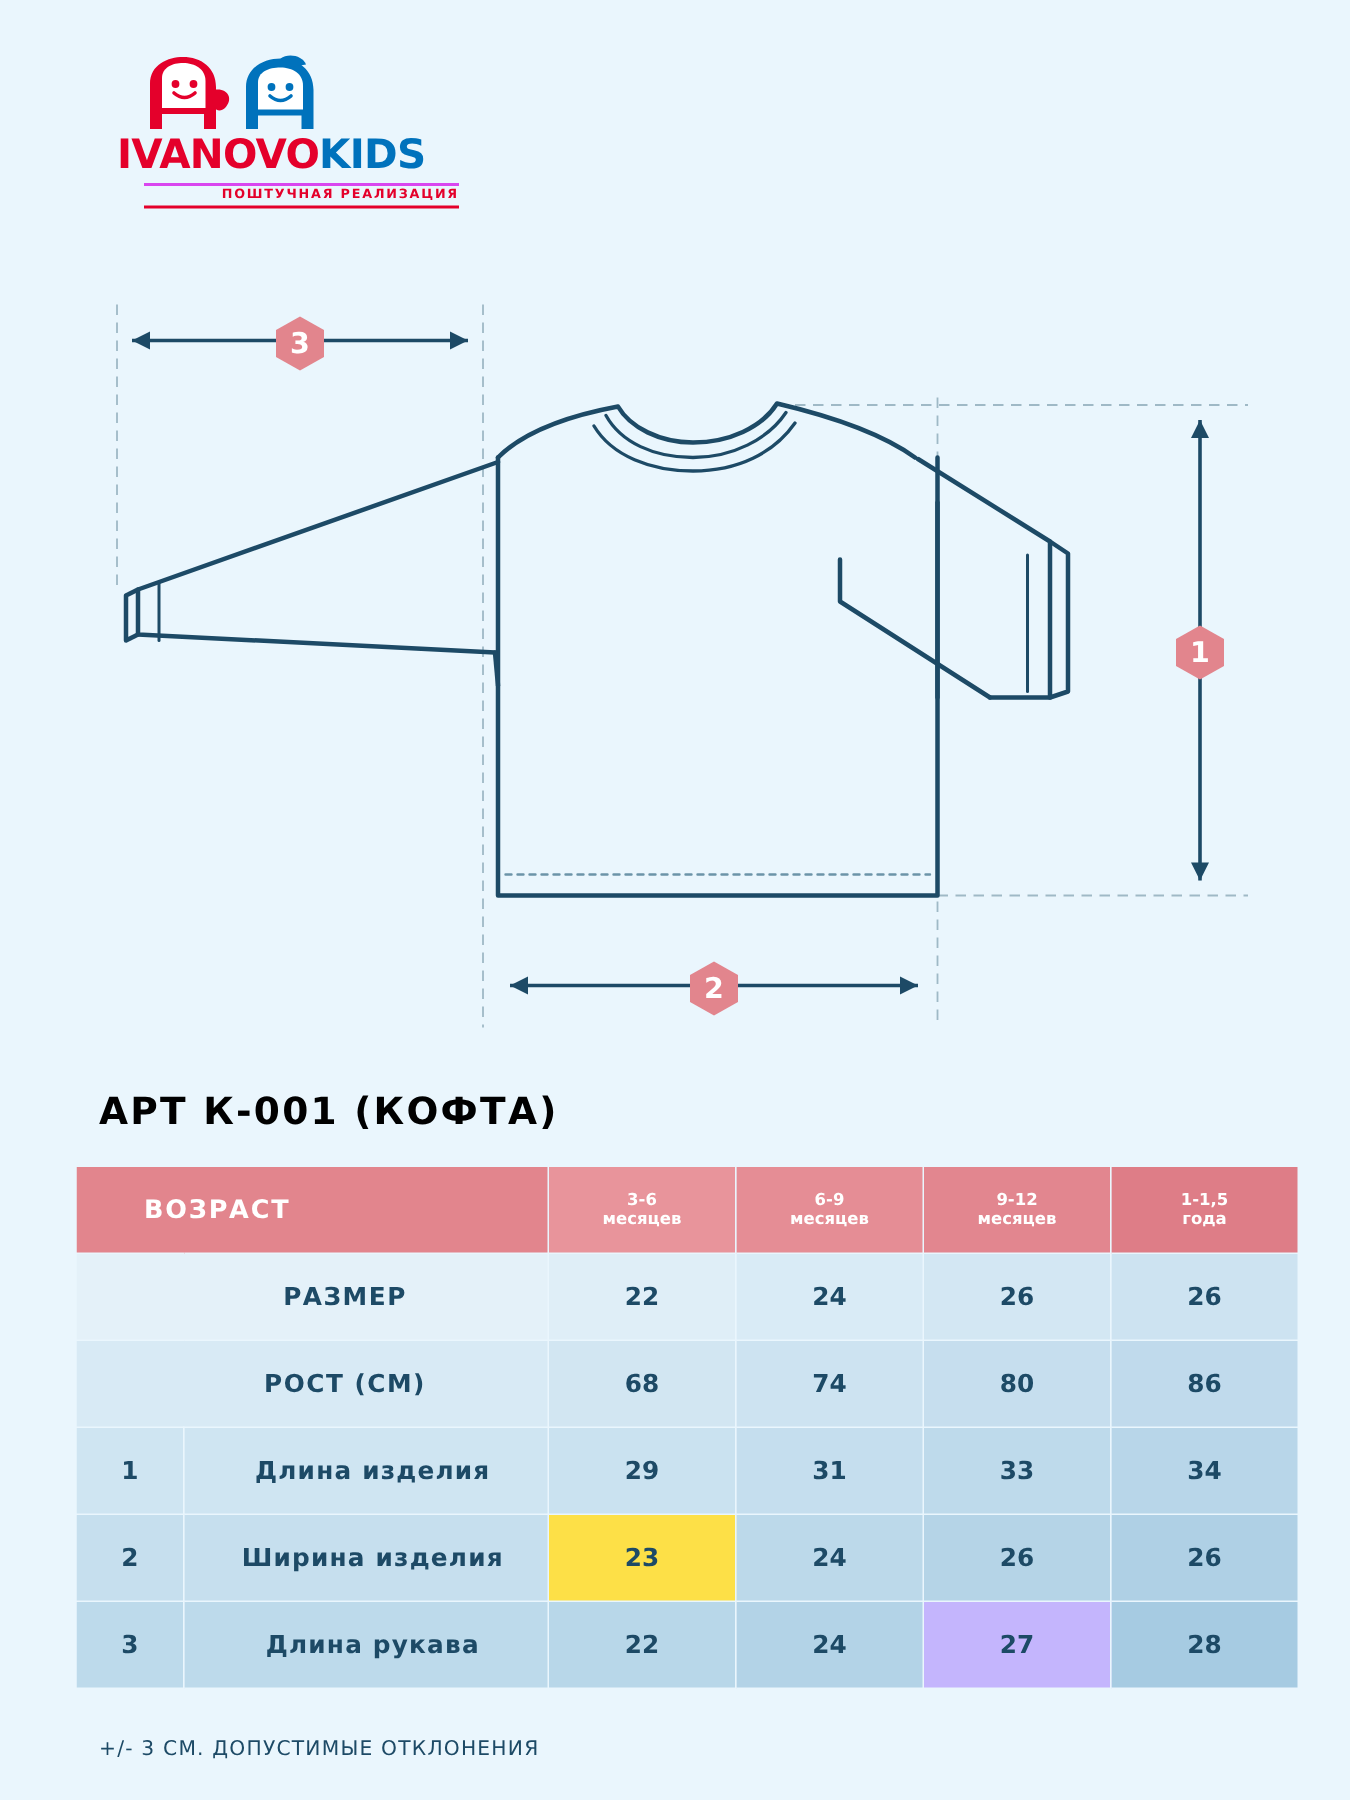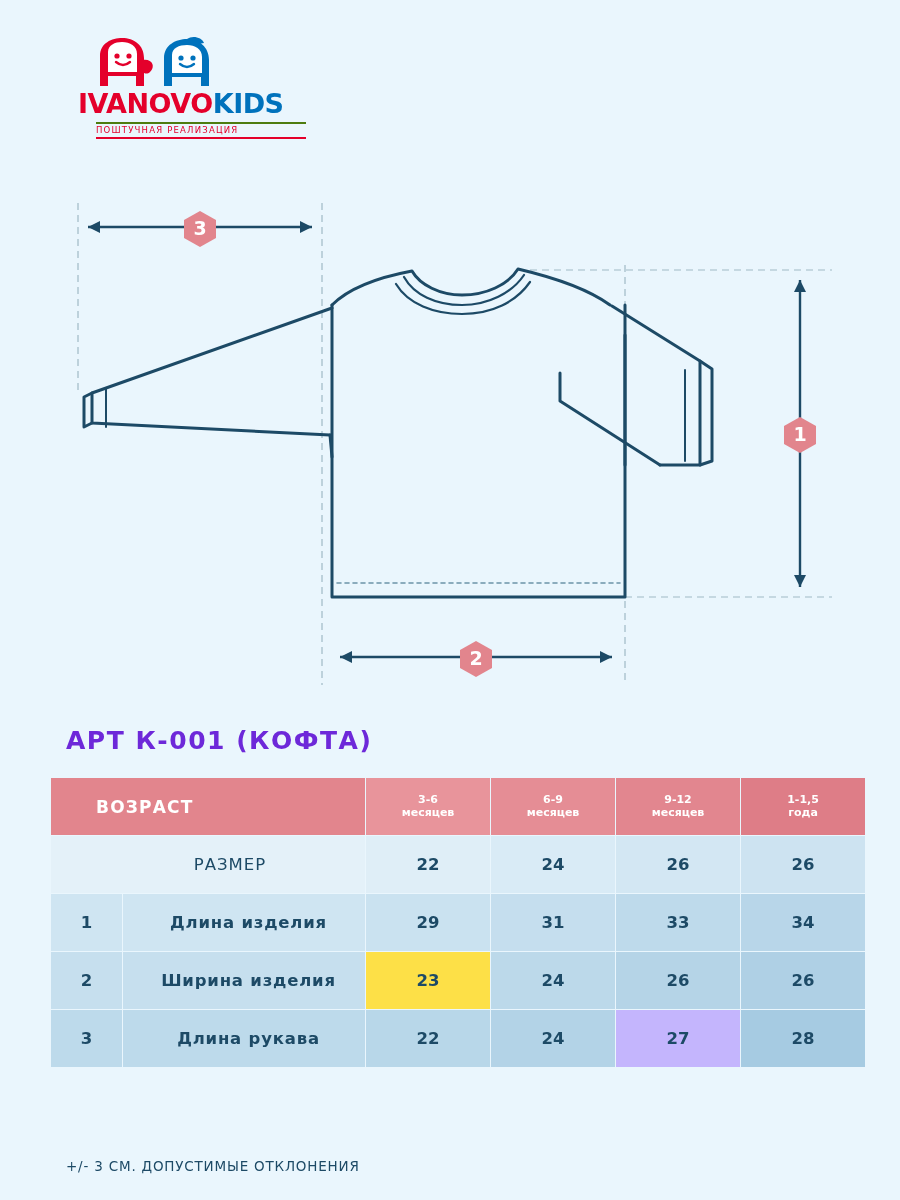--- a/index.html
+++ b/index.html
@@ -38,26 +38,26 @@
     font-size: 27px;
     letter-spacing: -0.5px;
     white-space: nowrap;
   }
   .logo-word .red { color: #e4002b; }
   .logo-word .blue { color: #0072bc; }
   .logo-sub {
     position: absolute;
     left: 18px; top: 86px;
     width: 210px;
-    text-align: left;
+    text-align: right;
     font-size: 8.5px;
-    font-weight: normal;
+    font-weight: bold;
     letter-spacing: 1.2px;
     color: #e4002b;
-    border-top: 2px solid #4d7c0f;
+    border-top: 2px solid #d946ef;
     border-bottom: 2px solid #e4002b;
     padding: 2px 0 2px 0;
     line-height: 1.1;
   }
   .title {
     position: absolute;
     left: 430px;
     top: 78px;
     font-size: 30px;
     font-weight: bold;
@@ -75,21 +75,21 @@
   }
 
   
   .art-title {
     position: absolute;
     left: 66px;
     top: 726px;
     font-size: 25px;
     font-weight: bold;
     letter-spacing: 1.5px;
-    color: #6d28d9;
+    color: #000000;
     white-space: nowrap;
   }
 
   
   table.size-table {
     position: absolute;
     left: 50px;
     top: 777px;
     width: 815px;
     border-collapse: collapse;
@@ -128,21 +128,21 @@
   tr.head td.h1 { background: #e8949b; }
   tr.head td.h2 { background: #e58d95; }
   tr.head td.h3 { background: #e2868f; }
   tr.head td.h4 { background: #de7d87; }
 
   
   td.lbl {
     text-align: left;
     padding-left: 45px;
     letter-spacing: 1px;
-    font-weight: normal;
+    font-weight: bold;
     font-size: 17px;
   }
   td.lbl-ind {
     text-align: left;
     padding-left: 10px;
     letter-spacing: 0.8px;
     font-weight: bold;
     font-size: 17px;
   }
   td.num { font-weight: bold; font-size: 17px; }
@@ -319,20 +319,27 @@
     </tr>
 
     <tr class="r1">
       <td class="lbl" colspan="2">РАЗМЕР</td>
       <td class="num v1">22</td>
       <td class="num v2">24</td>
       <td class="num v3">26</td>
       <td class="num v4">26</td>
     </tr>
 
+    <tr class="r2">
+      <td class="lbl" colspan="2">РОСТ (СМ)</td>
+      <td class="num v1">68</td>
+      <td class="num v2">74</td>
+      <td class="num v3">80</td>
+      <td class="num v4">86</td>
+    </tr>
 
     <tr class="r3">
       <td class="num">1</td>
       <td class="lbl-ind">Длина изделия</td>
       <td class="num v1">29</td>
       <td class="num v2">31</td>
       <td class="num v3">33</td>
       <td class="num v4">34</td>
     </tr>
 

